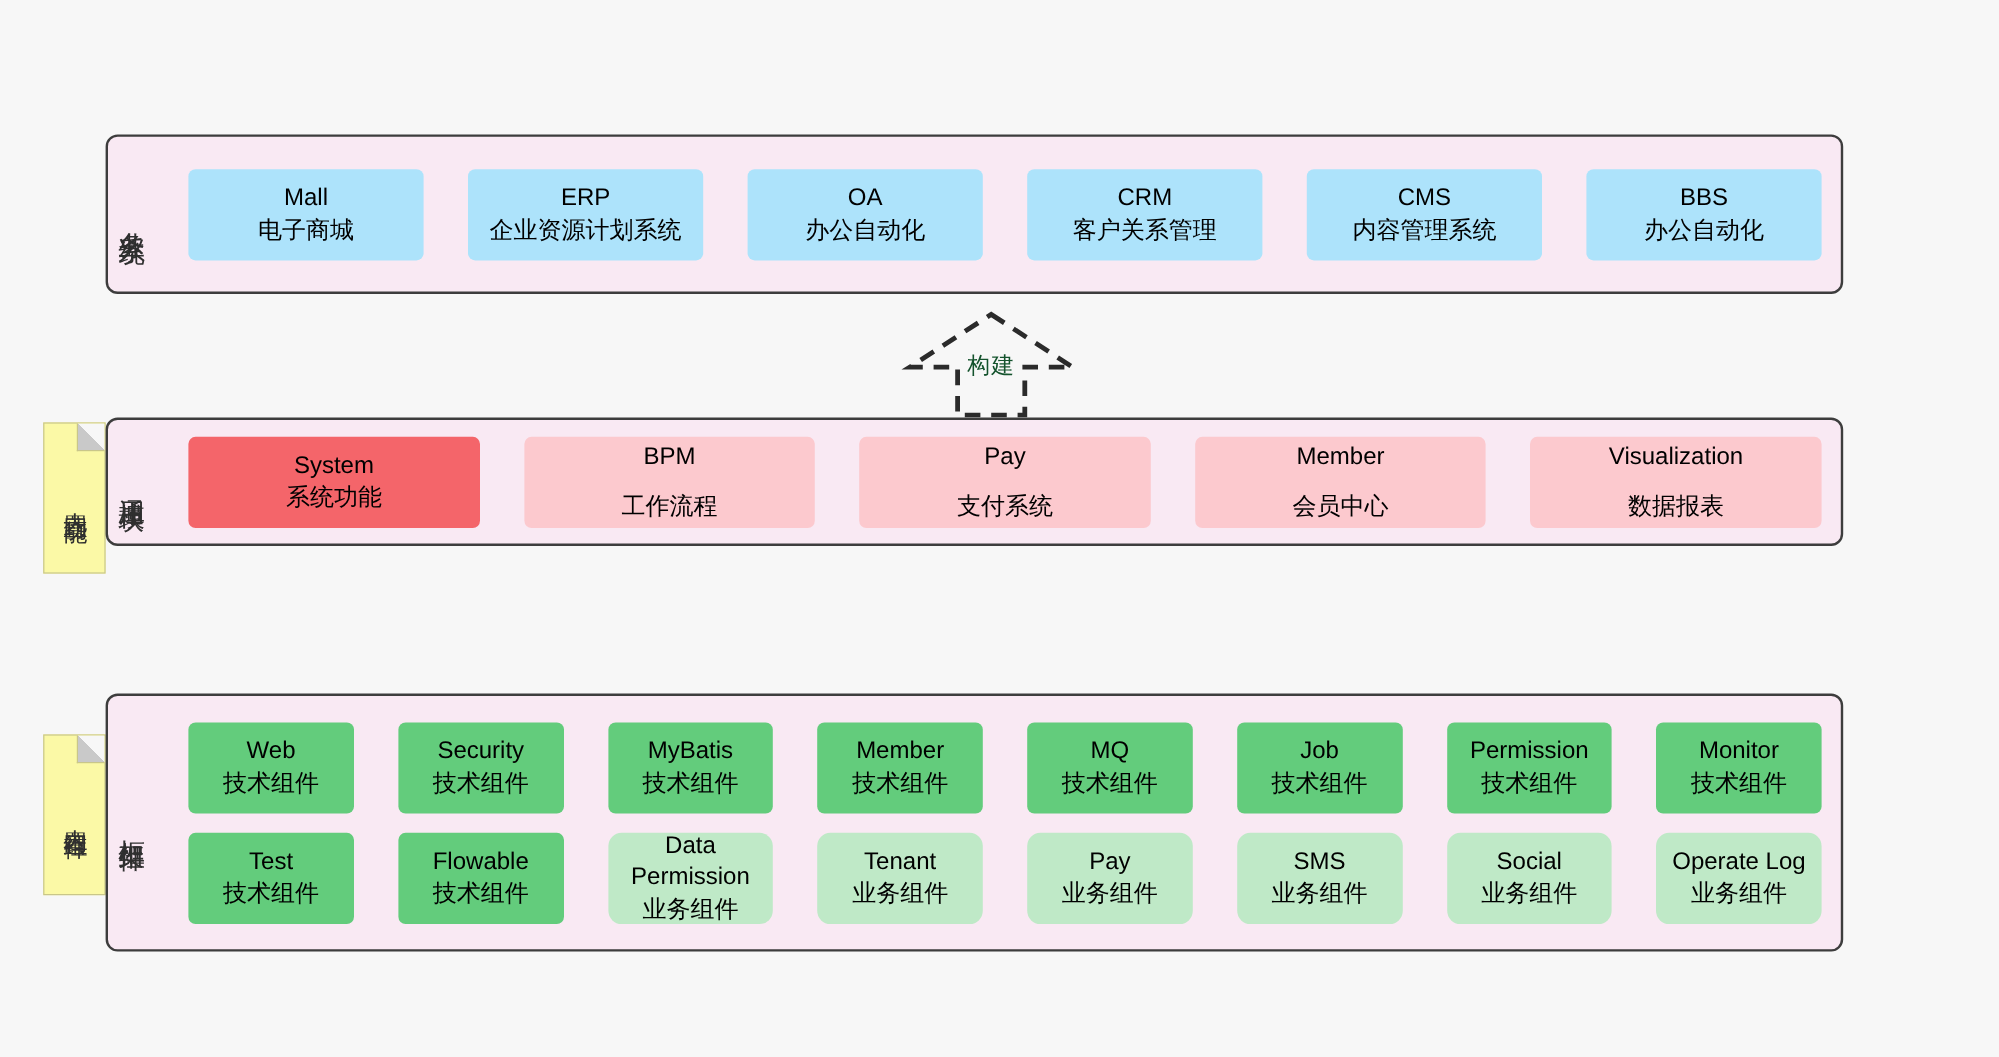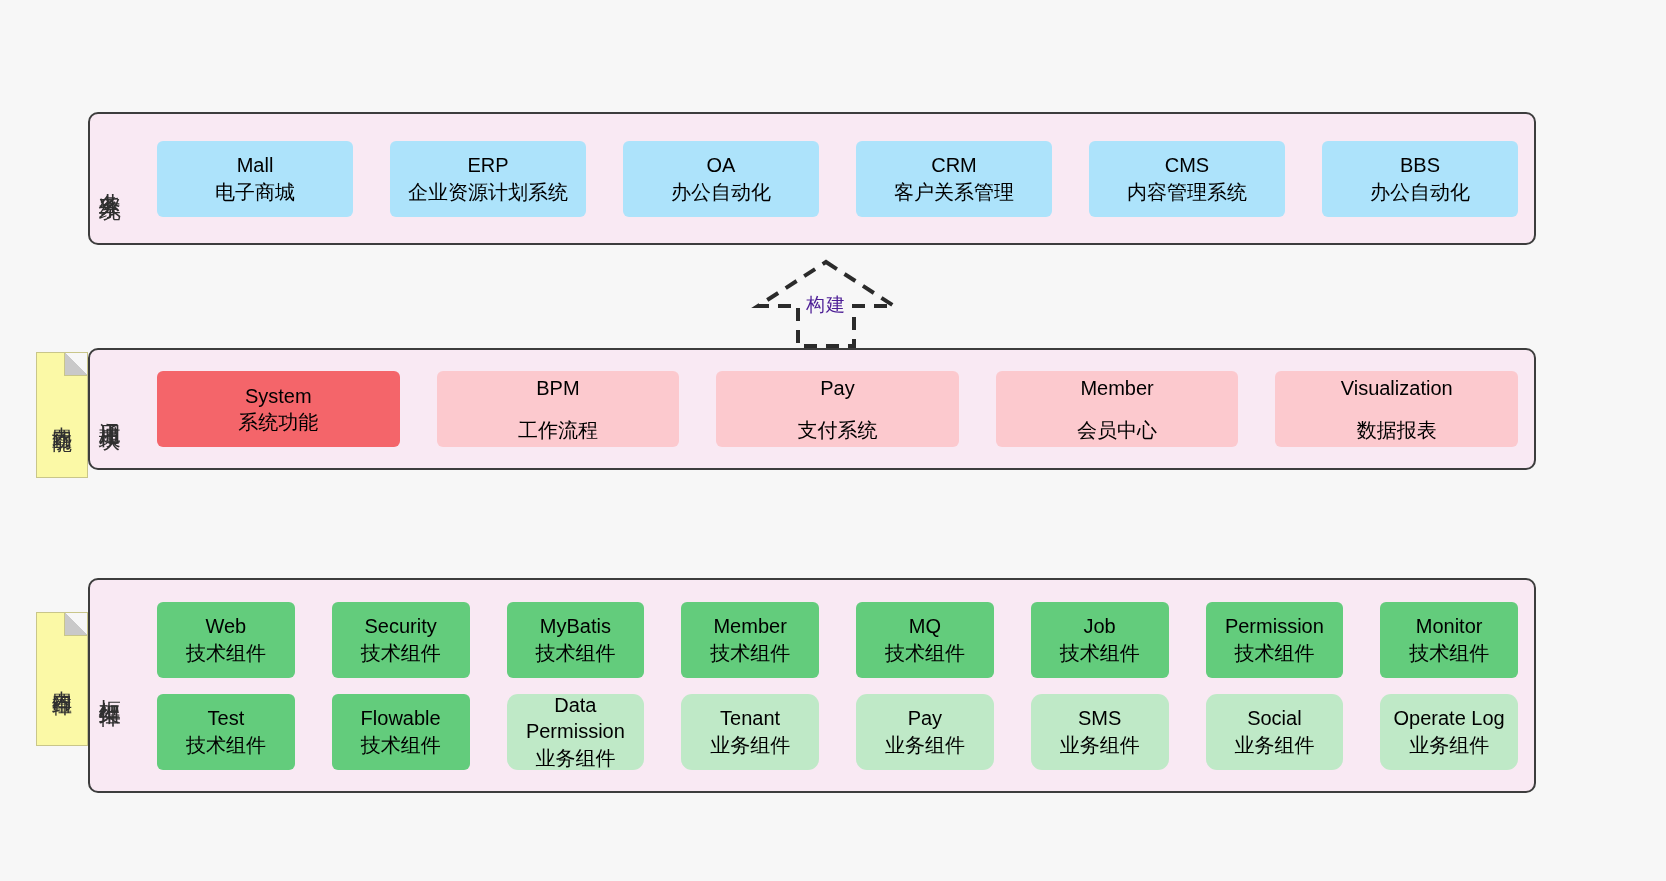--- a/index.html
+++ b/index.html
@@ -85,21 +85,21 @@
 
   
   .c-blue        { background: #ade3fb; }
   .c-red         { background: #f4656a; }
   .c-pink        { background: #fcc9ce; gap: 15px; }
   .c-green       { background: #63cc7c; }
   .c-green-light { background: #bfe9c7; border-radius: 11px; }
 
   
   #sec-business { left: 88px;  top: 112px; width: 1448px; height: 133px; }
-  #sec-common   { left: 88px;  top: 348px; width: 1448px; height: 122px; }
+  #sec-common   { left: 88px;  top: 348px; width: 1448px; height: 107px; }
   #sec-framework{ left: 88px;  top: 578px; width: 1448px; height: 215px; justify-content: flex-end; }
 
   #sec-business .card  { height: 76px; }
   #sec-common .card    { height: 76px; }
   #sec-framework .card { height: 76px; }
 
   
   .sticky {
     position: absolute;
     box-sizing: border-box;
@@ -133,21 +133,21 @@
     width: 160px;
     height: 92px;
   }
   .uml-arrow svg { display: block; }
   .uml-arrow .arrow-label {
     position: absolute;
     left: 50%;
     transform: translateX(-50%);
     top: 36px;
     font-size: 19px;
-    color: #4c1d95;
+    color: #14532d;
     background: transparent;
     white-space: nowrap;
     letter-spacing: 1px;
   }
   #arrow-build   { left: 746px; top: 256px; }
   #arrow-realize { left: 760px; top: 488px; }
 </style>
 </head>
 <body>
 

